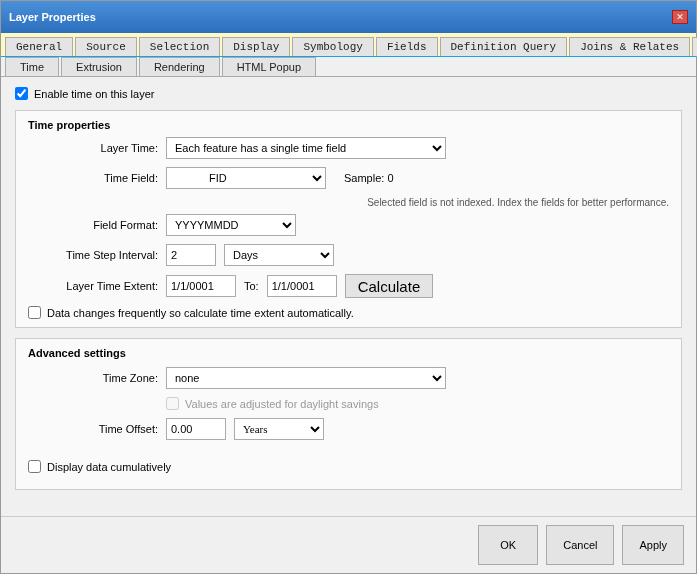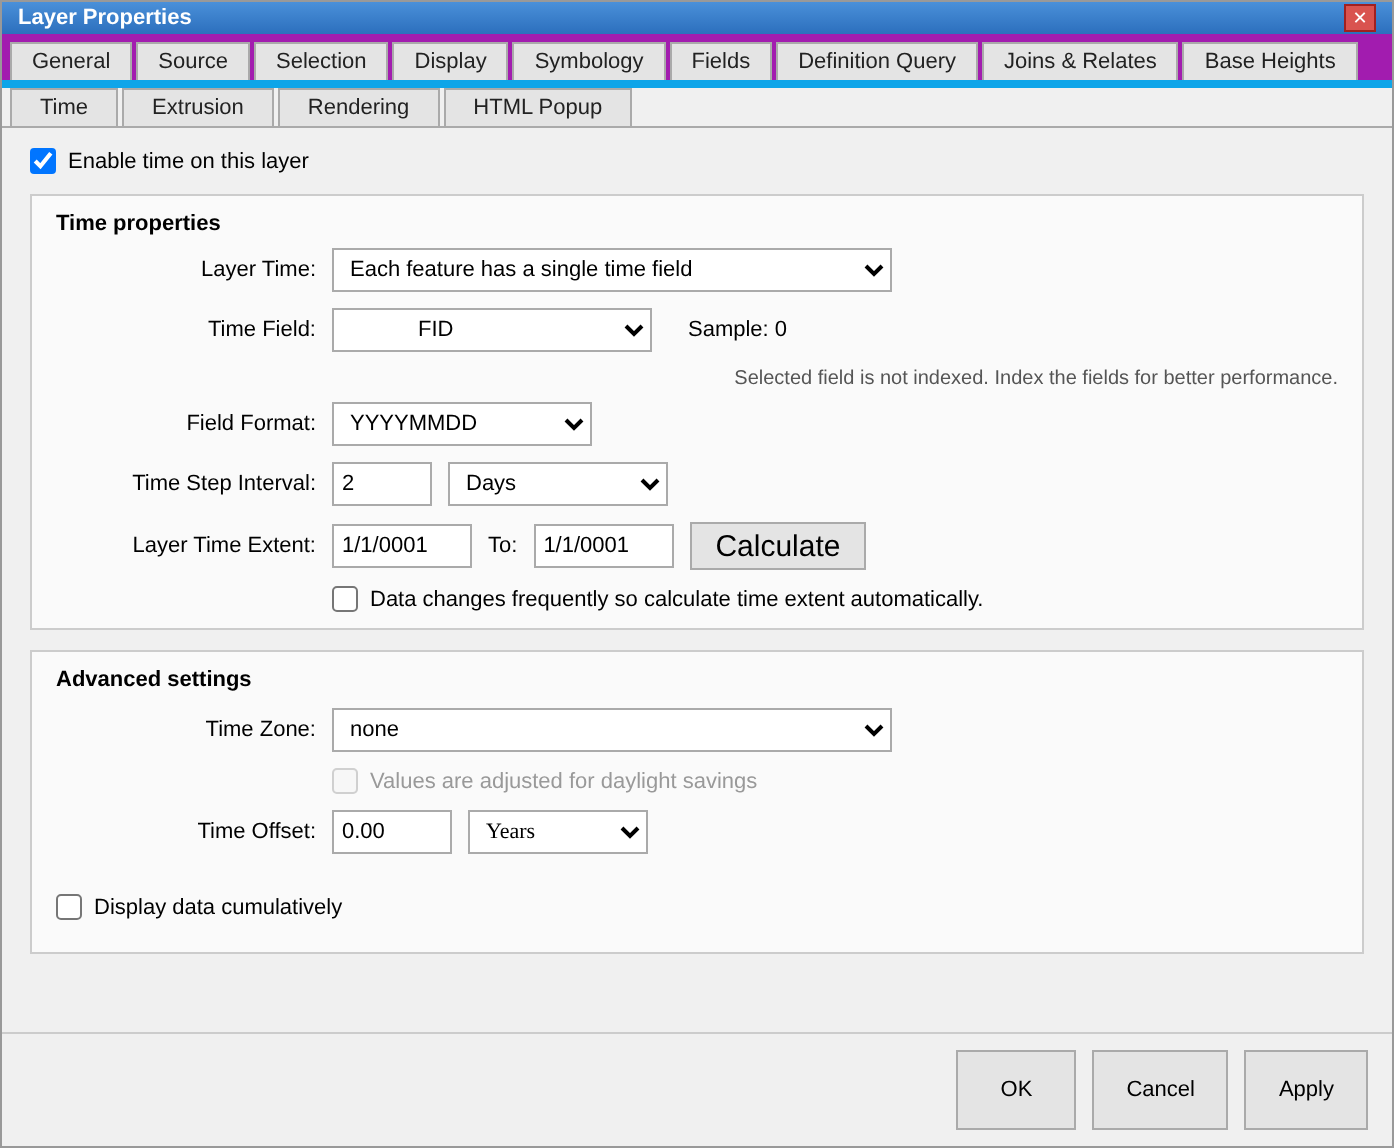--- a/index.html
+++ b/index.html
@@ -22,21 +22,21 @@
       display: flex;
       flex-direction: column;
     }
     .title-bar {
       background: linear-gradient(to bottom, #4a90d9, #2c6fbd);
       color: white;
       padding: 4px 8px;
       display: flex;
       justify-content: space-between;
       align-items: center;
-      height: 16px;
+      height: 32px;
       flex-shrink: 0;
     }
     .title-bar-text {
       font-size: 11px;
       font-weight: bold;
     }
     .title-bar-buttons {
       display: flex;
       gap: 2px;
     }
@@ -49,25 +49,26 @@
       font-size: 9px;
       cursor: pointer;
       display: flex;
       align-items: center;
       justify-content: center;
     }
     .title-btn.close { background: #d9534f; }
     
     .tabs-row1 {
       display: flex;
-      background: #a21caf;
-      border-bottom: 4px solid #0ea5e9;
+      background: #fef9c3;
+      border-bottom: 1px solid #0ea5e9;
       padding-top: 4px;
       padding-left: 4px;
       flex-shrink: 0;
+      font-family: Liberation Mono, monospace;
     }
     .tab {
       padding: 3px 10px;
       border: 1px solid #aaa;
       border-bottom: none;
       background: #e4e4e4;
       cursor: pointer;
       margin-right: 2px;
       font-size: 11px;
       color: #222;
@@ -174,21 +175,20 @@
       padding: 0 12px;
       background: #e4e4e4;
       border: 1px solid #aaa;
       cursor: pointer;
       font-size: 15px;
     }
     .checkbox-row {
       display: flex;
       align-items: center;
       gap: 6px;
-      margin-left: 138px;
       margin-top: 4px;
     }
     .adv-label {
       font-weight: bold;
       margin-bottom: 8px;
     }
     .none-select {
       width: 280px;
     }
     .time-offset-input {

